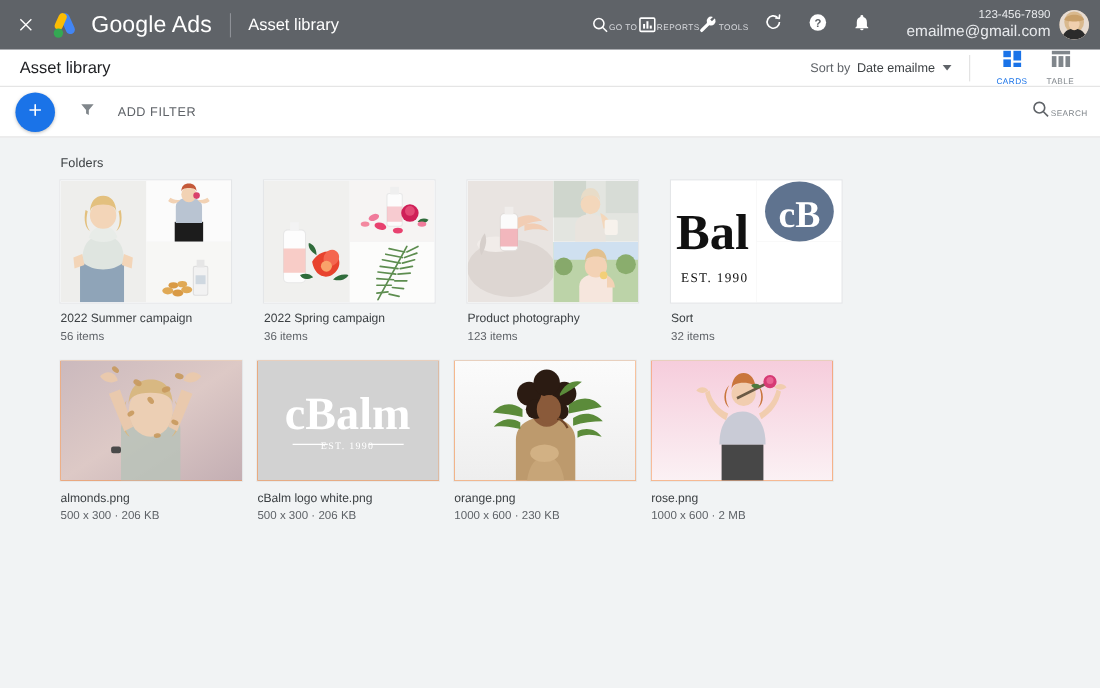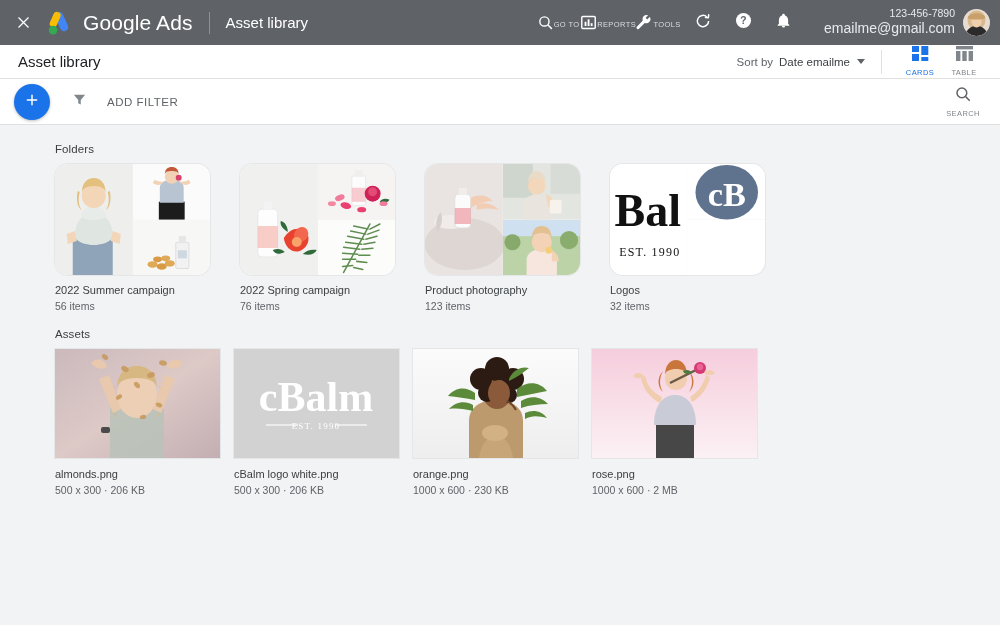--- a/index.html
+++ b/index.html
@@ -91,39 +91,38 @@
     width: 36px; height: 36px; border-radius: 50%; background: #1a73e8;
     display:flex; align-items:center; justify-content:center; cursor:pointer;
     box-shadow: 0 1px 3px rgba(60,64,67,.35); flex:none; border:none;
   }
   .filter-group { display:flex; align-items:center; margin-left: 22px; cursor:pointer; }
   .add-filter-lab {
     font-size: 11.5px; letter-spacing: .5px; color: #5f6368; margin-left: 20px; white-space: nowrap;
   }
   .actionbar-spacer { flex:1 1 auto; }
   .search-btn {
-    display:flex; flex-direction:column; align-items:center; justify-content:center;
+    display:flex; flex-direction:row; align-items:center; justify-content:center;
     width: 42px; cursor:pointer;
   }
   .search-btn .sb-lab { font-size:7.5px; letter-spacing:.4px; color:#80868b; margin-top:2px; }
 
   
   .content { padding: 18px 16px 0 55px; background: #f1f3f4; height: 500px; }
   .section-head {
     font-size: 11.5px; color: #3c4043; margin-bottom: 9px; letter-spacing: .1px;
   }
   .section { margin-bottom: 16px; }
   .grid { display: flex; }
 
   .folder-card { width: 155px; margin-right: 30px; cursor: pointer; }
   .folder-thumb {
     width: 155px; height: 111px; background: #fff; overflow: hidden;
     display: grid; grid-template-columns: 1fr 1fr; grid-template-rows: 1fr 1fr;
     box-shadow: 0 0 0 1px #e4e6e8;
-    border-radius: 13px;
   }
   .cell { overflow: hidden; position: relative; background: #f5f5f5; }
   .cell.span2 { grid-row: span 2; }
   .cell svg { display:block; width:100%; height:100%; }
   .card-name {
     font-size: 11px; color: #3c4043; margin-top: 9px; white-space: nowrap;
     overflow: hidden; text-overflow: ellipsis;
   }
   .card-sub { font-size: 10.5px; color: #5f6368; margin-top: 4px; }
 
@@ -405,21 +404,21 @@
               <rect width="78" height="55" fill="#fcfcfb"></rect>
               <g stroke="#5d8d4f" stroke-width="1.5" stroke-linecap="round" fill="none">
                 <path d="M52 4 L26 52"></path>
                 <path d="M50 9 L36 6 M48 14 L33 11 M46 19 L30 16 M44 24 L28 22 M42 29 L26 27 M40 34 L25 33 M38 39 L25 39 M35 45 L25 46"></path>
                 <path d="M52 9 L62 4 M50 14 L61 10 M48 19 L59 16 M46 24 L57 22 M44 29 L55 28 M41 35 L52 35 M39 41 L49 42 M36 47 L45 49"></path>
               </g>
             </svg>
           </div>
         </div>
         <div class="card-name">2022 Spring campaign</div>
-        <div class="card-sub">76 items</div>
+        <div class="card-sub">36 items</div>
       </div>
 
       <div class="folder-card">
         <div class="folder-thumb">
           <div class="cell span2">
             <svg viewBox="0 0 78 111" preserveAspectRatio="xMidYMid slice">
               <rect width="78" height="111" fill="#e9e4e1"></rect>
               <ellipse cx="40" cy="80" rx="40" ry="26" fill="#ddd6d2"></ellipse>
               <ellipse cx="26" cy="58" rx="17" ry="7" fill="#f1ece9"></ellipse>
               <rect x="30" y="30" width="16" height="34" rx="4" fill="#fbfbfb" stroke="#e2dedb"></rect>
@@ -471,29 +470,28 @@
             </svg>
           </div>
           <div class="cell">
             <svg viewBox="0 0 78 55" preserveAspectRatio="xMidYMid slice">
               <rect width="78" height="55" fill="#ffffff"></rect>
               <ellipse cx="39" cy="28" rx="31" ry="27" fill="#5f738f"></ellipse>
               <text x="39" y="42" font-family="Liberation Serif, serif" font-size="34" font-weight="bold" fill="#ffffff" text-anchor="middle">cB</text>
             </svg>
           </div>
         </div>
-        <div class="card-name">Logos</div>
+        <div class="card-name">Sort</div>
         <div class="card-sub">32 items</div>
       </div>
 
     </div>
   </div>
 
   <div class="section">
-    <div class="section-head">Assets</div>
     <div class="grid">
 
       <div class="asset-card">
         <div class="asset-thumb">
           <svg viewBox="0 0 165 109" preserveAspectRatio="xMidYMid slice">
             <defs>
               <linearGradient id="almbg" x1="0" y1="0" x2="1" y2="1">
                 <stop offset="0%" stop-color="#cbb9bd"></stop>
                   <stop offset="50%" stop-color="#ddc9c6"></stop>
                 <stop offset="100%" stop-color="#c3aeb3"></stop>

